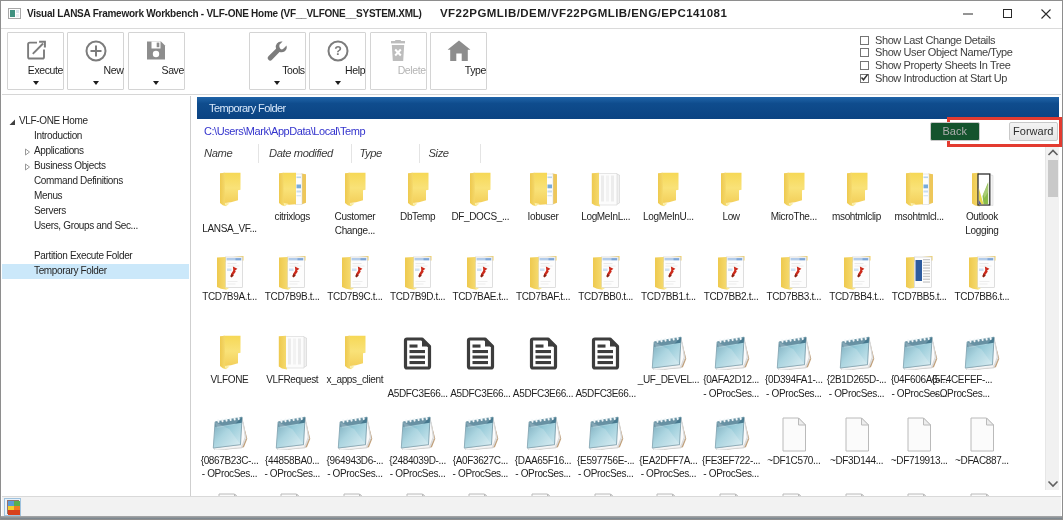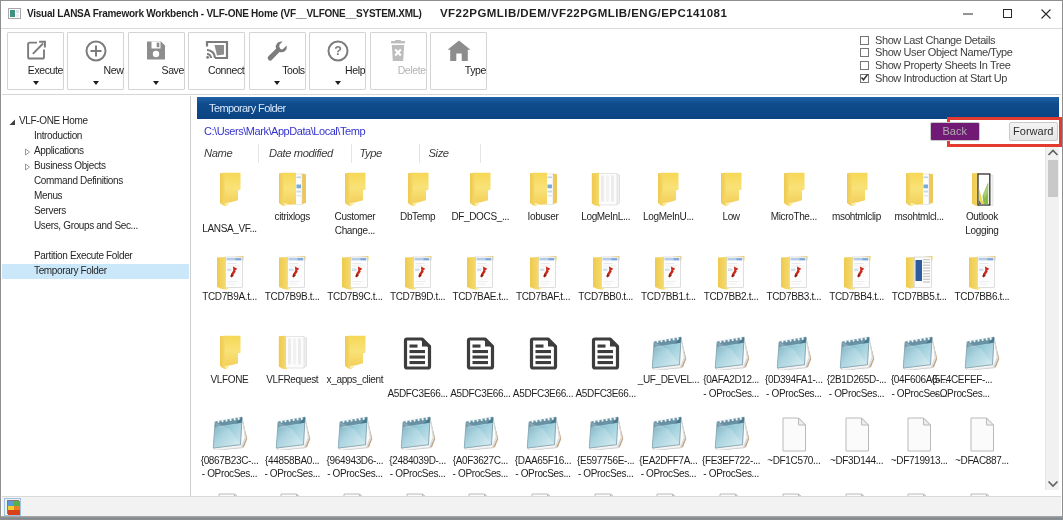--- a/index.html
+++ b/index.html
@@ -218,30 +218,20 @@
         <div class="tbarrow"></div>
       </div>
       <div class="tbtn" style="left:65.4px">
         <svg width="22" height="22" viewBox="0 0 22 22" fill="none" stroke="#7c7c7c" stroke-width="2">
 <circle cx="11" cy="11" r="9.5"></circle>
           <path d="M11,5.5 L11,16.5 M5.5,11 L16.5,11"></path>
         </svg>
         <div class="tblab">New</div>
         <div class="tbarrow"></div>
       </div>
-      <div class="tbtn" style="left:186.3px">
-        <svg width="24" height="20" viewBox="0 0 24 20">
-<path d="M2,6.5 L2,2 L22,2 L22,18 L10,18" fill="none" stroke="#7c7c7c" stroke-width="2.2"></path>
-<path d="M9.5,5 L19,5 L19,14.5 L12,15.5 Z" fill="#8d8d8d"></path>
-<path d="M2,10 A 8 8 0 0 1 10,18" fill="none" stroke="#7c7c7c" stroke-width="2.2"></path>
-<path d="M2,14 A 4 4 0 0 1 6,18" fill="none" stroke="#7c7c7c" stroke-width="2.2"></path>
-<circle cx="2.6" cy="17.4" r="1.4" fill="#7c7c7c"></circle>
-        </svg>
-        <div class="tblab">Connect</div>
-      </div>
       <div class="tbtn" style="left:246.7px">
         <svg width="22" height="22" viewBox="0 0 22 22">
 <path d="M20.5,5.5 Q21.5,9 18.8,11.2 Q16.5,13 13.5,12 L6,19.8 Q4.2,21.6 2.4,19.8 Q0.6,18 2.4,16.2 L10,8.7 Q9,5.7 10.9,3.4 Q13,1 16.6,1.6 L13.4,4.8 Q12.8,7.6 14.5,8.9 Q16.2,10.2 18.1,8.1 Z" fill="#7c7c7c"></path>
         </svg>
         <div class="tblab">Tools</div>
         <div class="tbarrow"></div>
       </div>
       <div class="tbtn" style="left:307.1px">
         <svg width="22" height="22" viewBox="0 0 22 22" fill="none">
 <circle cx="11" cy="11" r="9.5" stroke="#7c7c7c" stroke-width="2"></circle>
@@ -581,21 +571,21 @@
         <svg class="ar" style="top:2px" width="14" height="8" viewBox="0 0 14 8">
           <path d="M2.5,6 L7,1.5 L11.5,6" fill="none" stroke="#606060" stroke-width="1.6"></path>
         </svg>
         <div class="thumb"></div>
         <svg class="ar" style="bottom:2px" width="14" height="8" viewBox="0 0 14 8">
           <path d="M2.5,1.5 L7,6 L11.5,1.5" fill="none" stroke="#606060" stroke-width="1.6"></path>
         </svg>
       </div>
  </div>
  <div id="redbox"></div>
- <div class="navbtn" style="left:929px;color:#aeaeae;background:#701a75">Back</div>
+ <div class="navbtn" style="left:929px;color:#aeaeae;background:#14532d">Back</div>
  <div class="navbtn" style="left:1007.5px;color:#2e2e2e">Forward</div>
  <div id="sbar">
       <div id="sico">
         <div style="position:absolute;left:2px;top:1px;width:12px;height:14px;border:1px solid #96706a">
           <div style="position:absolute;left:0;top:0;width:6px;height:5px;background:#5b9bd5"></div>
           <div style="position:absolute;left:6px;top:0;width:6px;height:5px;background:#58b04c"></div>
           <div style="position:absolute;left:0;top:5px;width:6px;height:4px;background:#f2d02c"></div>
           <div style="position:absolute;left:6px;top:5px;width:6px;height:4px;background:#ef7d23"></div>
           <div style="position:absolute;left:0;top:9px;width:12px;height:5px;background:#d8411c"></div>
         </div>

